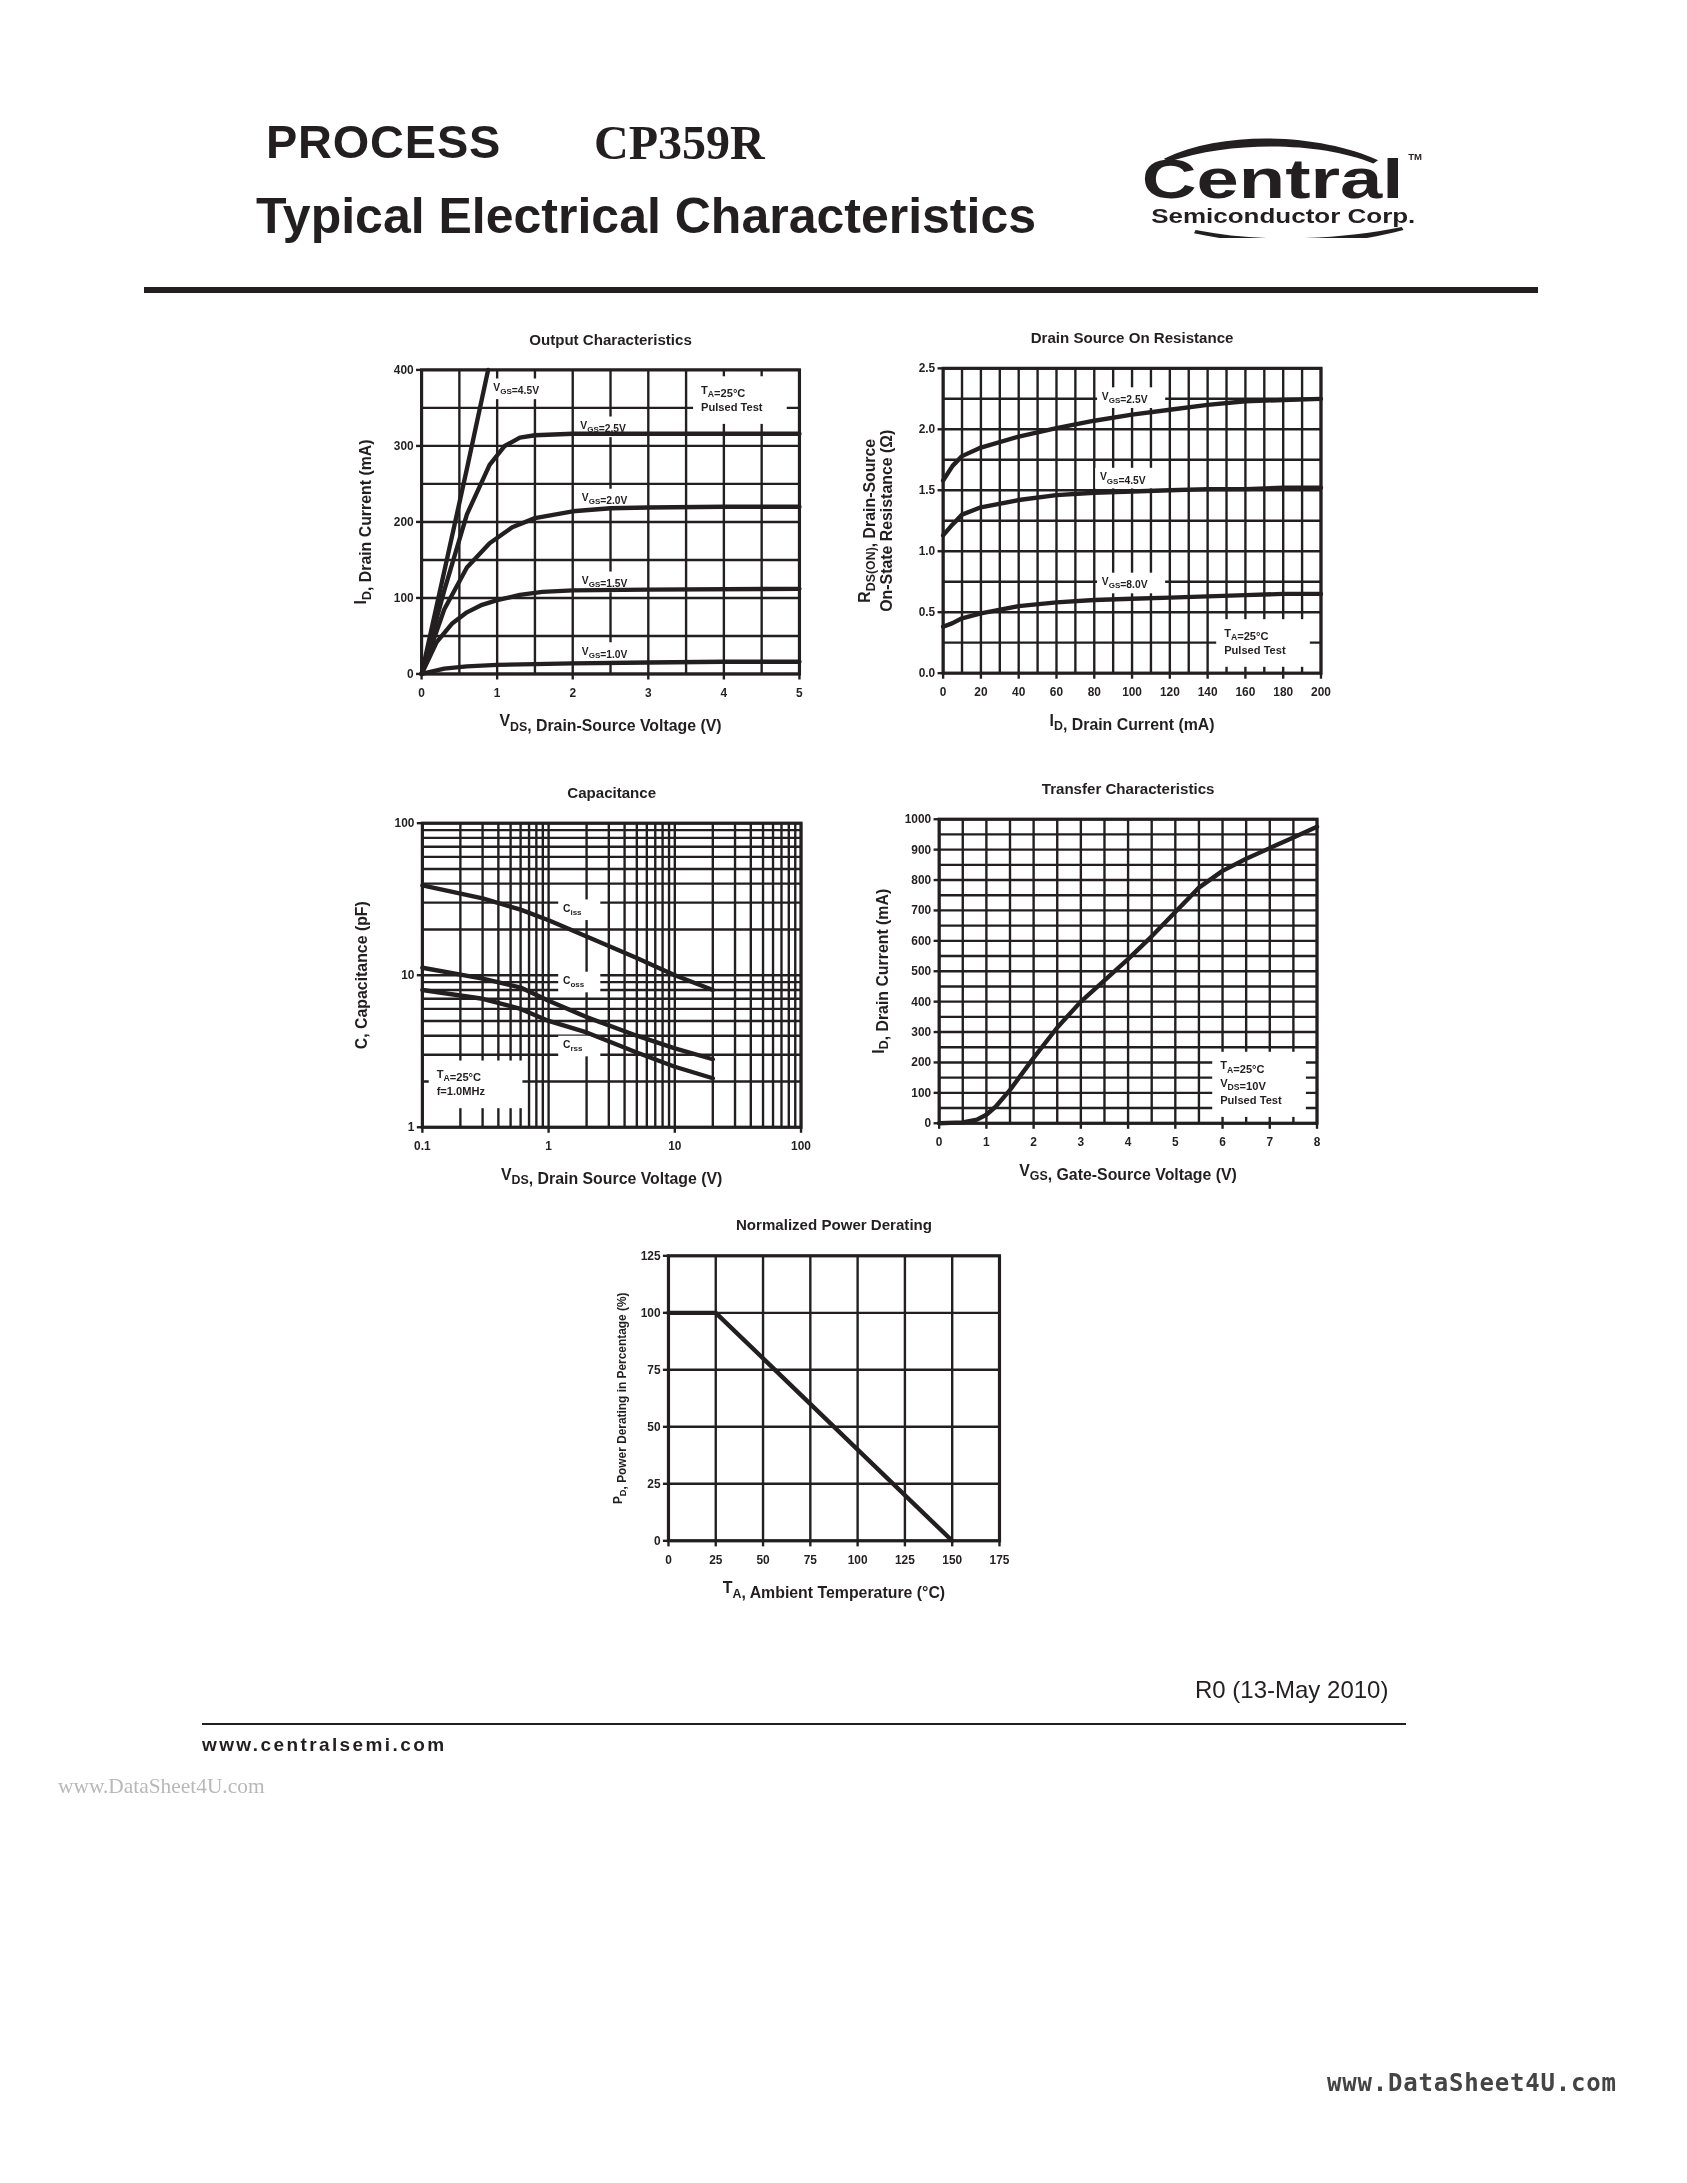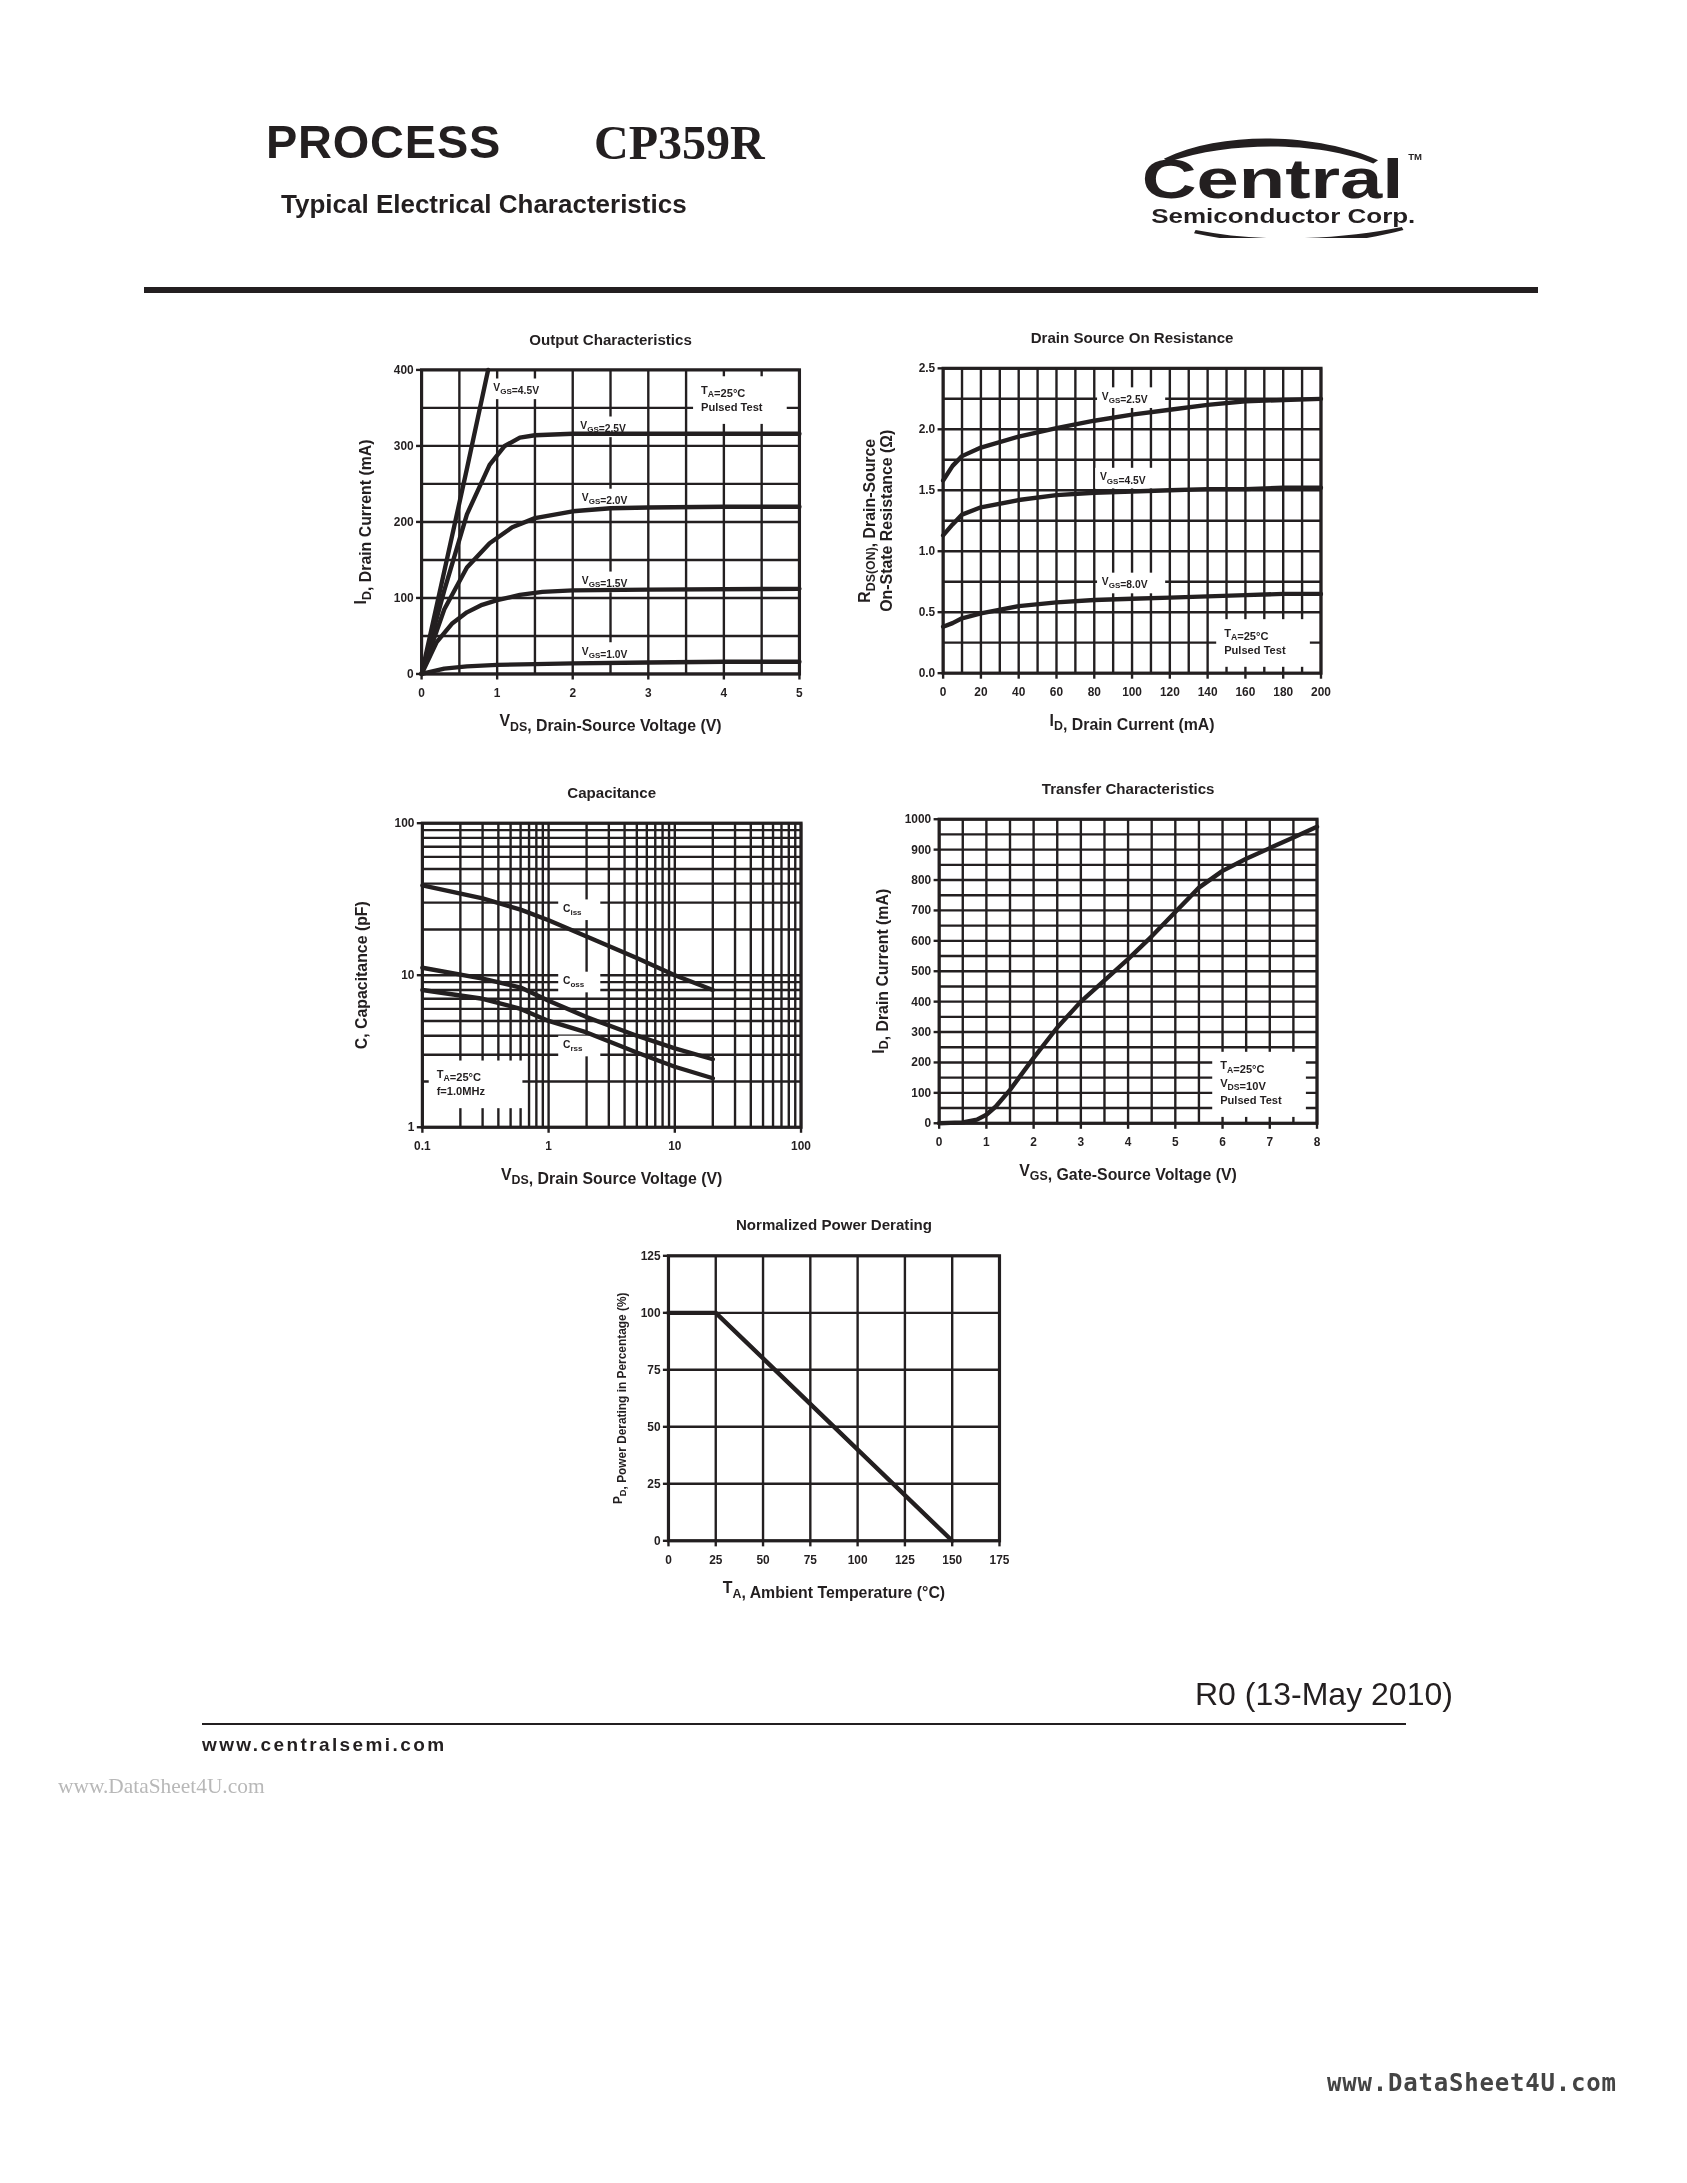--- a/index.html
+++ b/index.html
@@ -2,25 +2,25 @@
 <html style="font-size:12.7px"><head>
 <meta charset="utf-8">
 <style>
   html, body { margin:0; padding:0; background:#ffffff; }
   body { width:1687px; height:2183px; position:relative; overflow:hidden;
          font-family:"Liberation Sans", sans-serif; color:#231f20; }
   .abs { position:absolute; }
   #hdr-process { left:266px; top:119px; font-size:46px; font-weight:bold;
                  letter-spacing:0.8px; transform:scaleX(1.02); transform-origin:left top; line-height:1; }
   #hdr-part { left:594px; top:119px; font-size:48px; font-weight:bold; line-height:1;font-family:Liberation Serif, serif; }
-  #hdr-sub { left:281px; top:191px; font-size:26px; font-weight:bold; line-height:1; }
+  #hdr-sub { left:256px; top:191px; font-size:50px; font-weight:bold; line-height:1; }
   #rule-top { left:144px; top:287px; width:1394px; height:6.4px; background:#231f20; }
   #logo { left:1108px; top:119px; width:318px; height:119px; }
   #rule-bottom { left:202px; top:1723px; width:1204px; height:2.4px; background:#231f20; }
-  #rev { left:1195px; top:1678px; font-size:32px; line-height:1; }
+  #rev { left:1195px; top:1678px; font-size:24px; line-height:1; }
   #site { left:202px; top:1735px; font-size:19px; font-weight:bold; letter-spacing:2.4px; line-height:1; }
   #wm-left { left:58px; top:1776px; font-family:"Liberation Serif", serif; font-size:21.4px; color:#b8b8b8; line-height:1; }
   #wm-right { left:1327px; top:2071px; font-family:"DejaVu Sans Mono", monospace; font-size:24px; font-weight:bold; color:#444; line-height:1; letter-spacing:0.8px; }
   svg#charts { position:absolute; left:0; top:0; }
   svg text { font-family:"Liberation Sans", sans-serif; fill:#231f20; font-weight:bold; }
 </style>
 </head>
 <body>
 
 <div id="hdr-process" class="abs">PROCESS</div>

